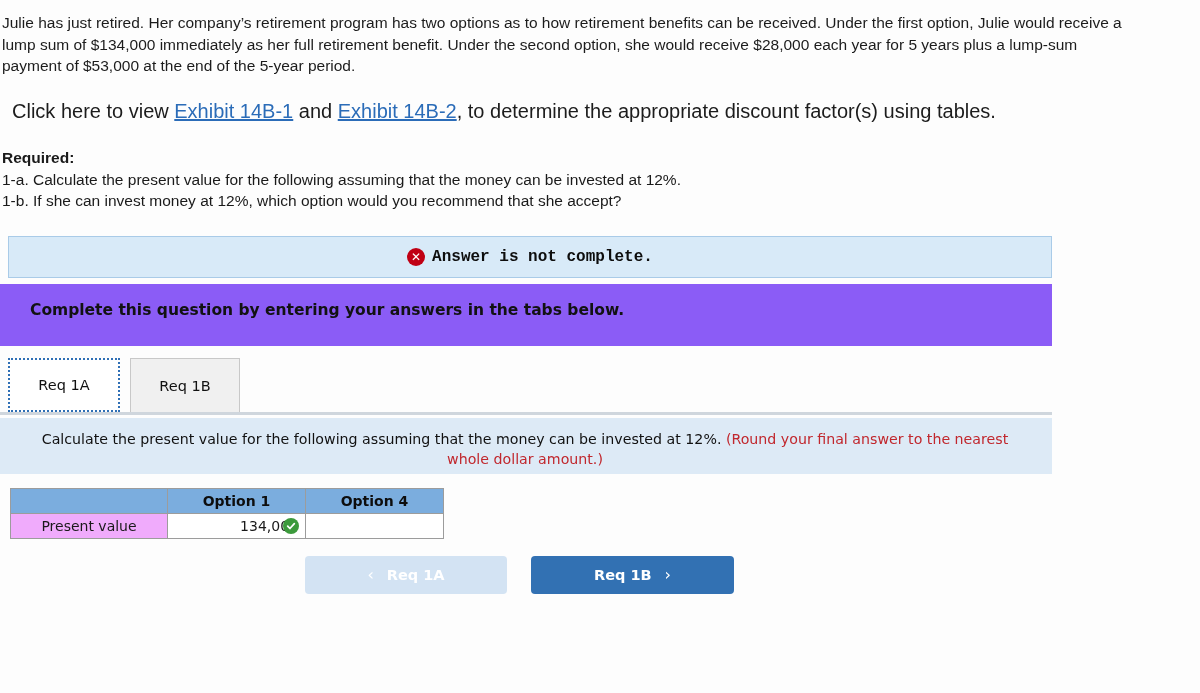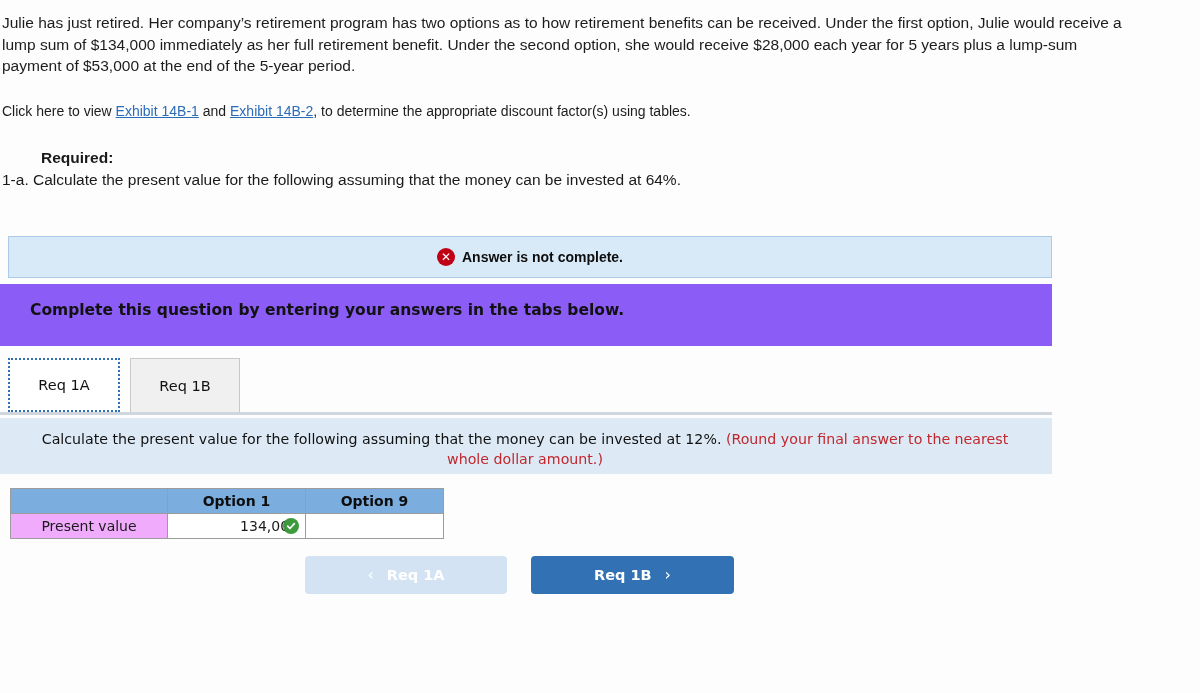--- a/index.html
+++ b/index.html
@@ -17,36 +17,36 @@
   
   .intro {
     position: absolute;
     left: 2px; top: 12px; width: 1130px;
     font-size: 15.5px;
     line-height: 21.5px;
     color: #1c1c1c;
   }
   .clickline {
     position: absolute;
-    left: 2px; top: 101px; width: 1000px;
-    font-size: 14px; line-height: 21.5px;
+    left: 12px; top: 101px; width: 1000px;
+    font-size: 20px; line-height: 21.5px;
     color: #1c1c1c;
   }
   .clickline a {
     color: #2b6cb8;
     text-decoration: underline;
     cursor: pointer;
   }
 
   .required-block {
     position: absolute;
     left: 2px; top: 147px; width: 1000px;
     font-size: 15.5px; line-height: 21.5px;
   }
-  .required-title { font-weight: bold; margin-left: 39px; }
+  .required-title { font-weight: bold; }
 
   
   .alert-banner {
     position: absolute;
     left: 8px; top: 236px;
     width: 1044px; height: 42px;
     background: #d8eaf8;
     border: 1px solid #a9cbe8;
     display: flex;
     align-items: center;
@@ -55,22 +55,22 @@
   .alert-inner { display: flex; align-items: center; gap: 7px; }
   .err-icon {
     width: 18px; height: 18px; border-radius: 50%;
     background: #c00014;
     display: flex; align-items: center; justify-content: center;
     color: #ffffff; font-size: 12px; font-weight: bold;
     line-height: 1;
     font-family: "DejaVu Sans", sans-serif;
   }
   .alert-text {
-    font-size: 14px; font-weight: bold; color: #0d0d0d;
-    font-family: Liberation Sans, sans-serif;
+    font-size: 16px; font-weight: bold; color: #0d0d0d;
+    font-family: Liberation Mono, monospace;
   }
 
   
   .gray-banner {
     position: absolute;
     left: 0px; top: 284px;
     width: 1052px; height: 62px;
     background: #8b5cf6;
   }
   .gray-banner-text {
@@ -197,21 +197,22 @@
 <body>
 
 <div class="page">
 
   <div class="intro">Julie has just retired. Her company’s retirement program has two options as to how retirement benefits can be received. Under the first option, Julie would receive a lump sum of $134,000 immediately as her full retirement benefit. Under the second option, she would receive $28,000 each year for 5 years plus a lump-sum payment of $53,000 at the end of the 5-year period.</div>
 
   <div class="clickline"><span>Click here to view </span><a href="#">Exhibit 14B-1</a><span> and </span><a href="#">Exhibit 14B-2</a><span>, to determine the appropriate discount factor(s) using tables.</span></div>
 
   <div class="required-block">
     <div class="required-title">Required:</div>
-    <div>1-a. Calculate the present value for the following assuming that the money can be invested at 64%.</div>
+    <div>1-a. Calculate the present value for the following assuming that the money can be invested at 12%.</div>
+    <div>1-b. If she can invest money at 12%, which option would you recommend that she accept?</div>
   </div>
 
   <div class="alert-banner">
     <div class="alert-inner">
       <span class="err-icon">✕</span>
       <span class="alert-text">Answer is not complete.</span>
     </div>
   </div>
 
   <div class="gray-banner">
@@ -230,21 +231,21 @@
 
   <div class="instr-panel">
     <div class="instr-text"><span>Calculate the present value for the following assuming that the money can be invested at 12%. </span><span class="instr-red">(Round your final answer to the nearest whole dollar amount.)</span></div>
   </div>
 
   <table class="answer-table">
     <thead>
       <tr>
         <th class="th-blank"></th>
         <th class="th-opt">Option 1</th>
-        <th class="th-opt">Option 9</th>
+        <th class="th-opt">Option 4</th>
       </tr>
     </thead>
     <tbody>
       <tr>
         <td class="cell-label">Present value</td>
         <td class="cell-val"><span>134,000</span>
           <span class="check-icon">
             <svg width="10" height="10" viewBox="0 0 12 12" aria-hidden="true">
               <path d="M2 6.2 L4.7 9 L10 3.2" fill="none" stroke="#ffffff" stroke-width="2.1" stroke-linecap="round" stroke-linejoin="round"></path>
             </svg>

